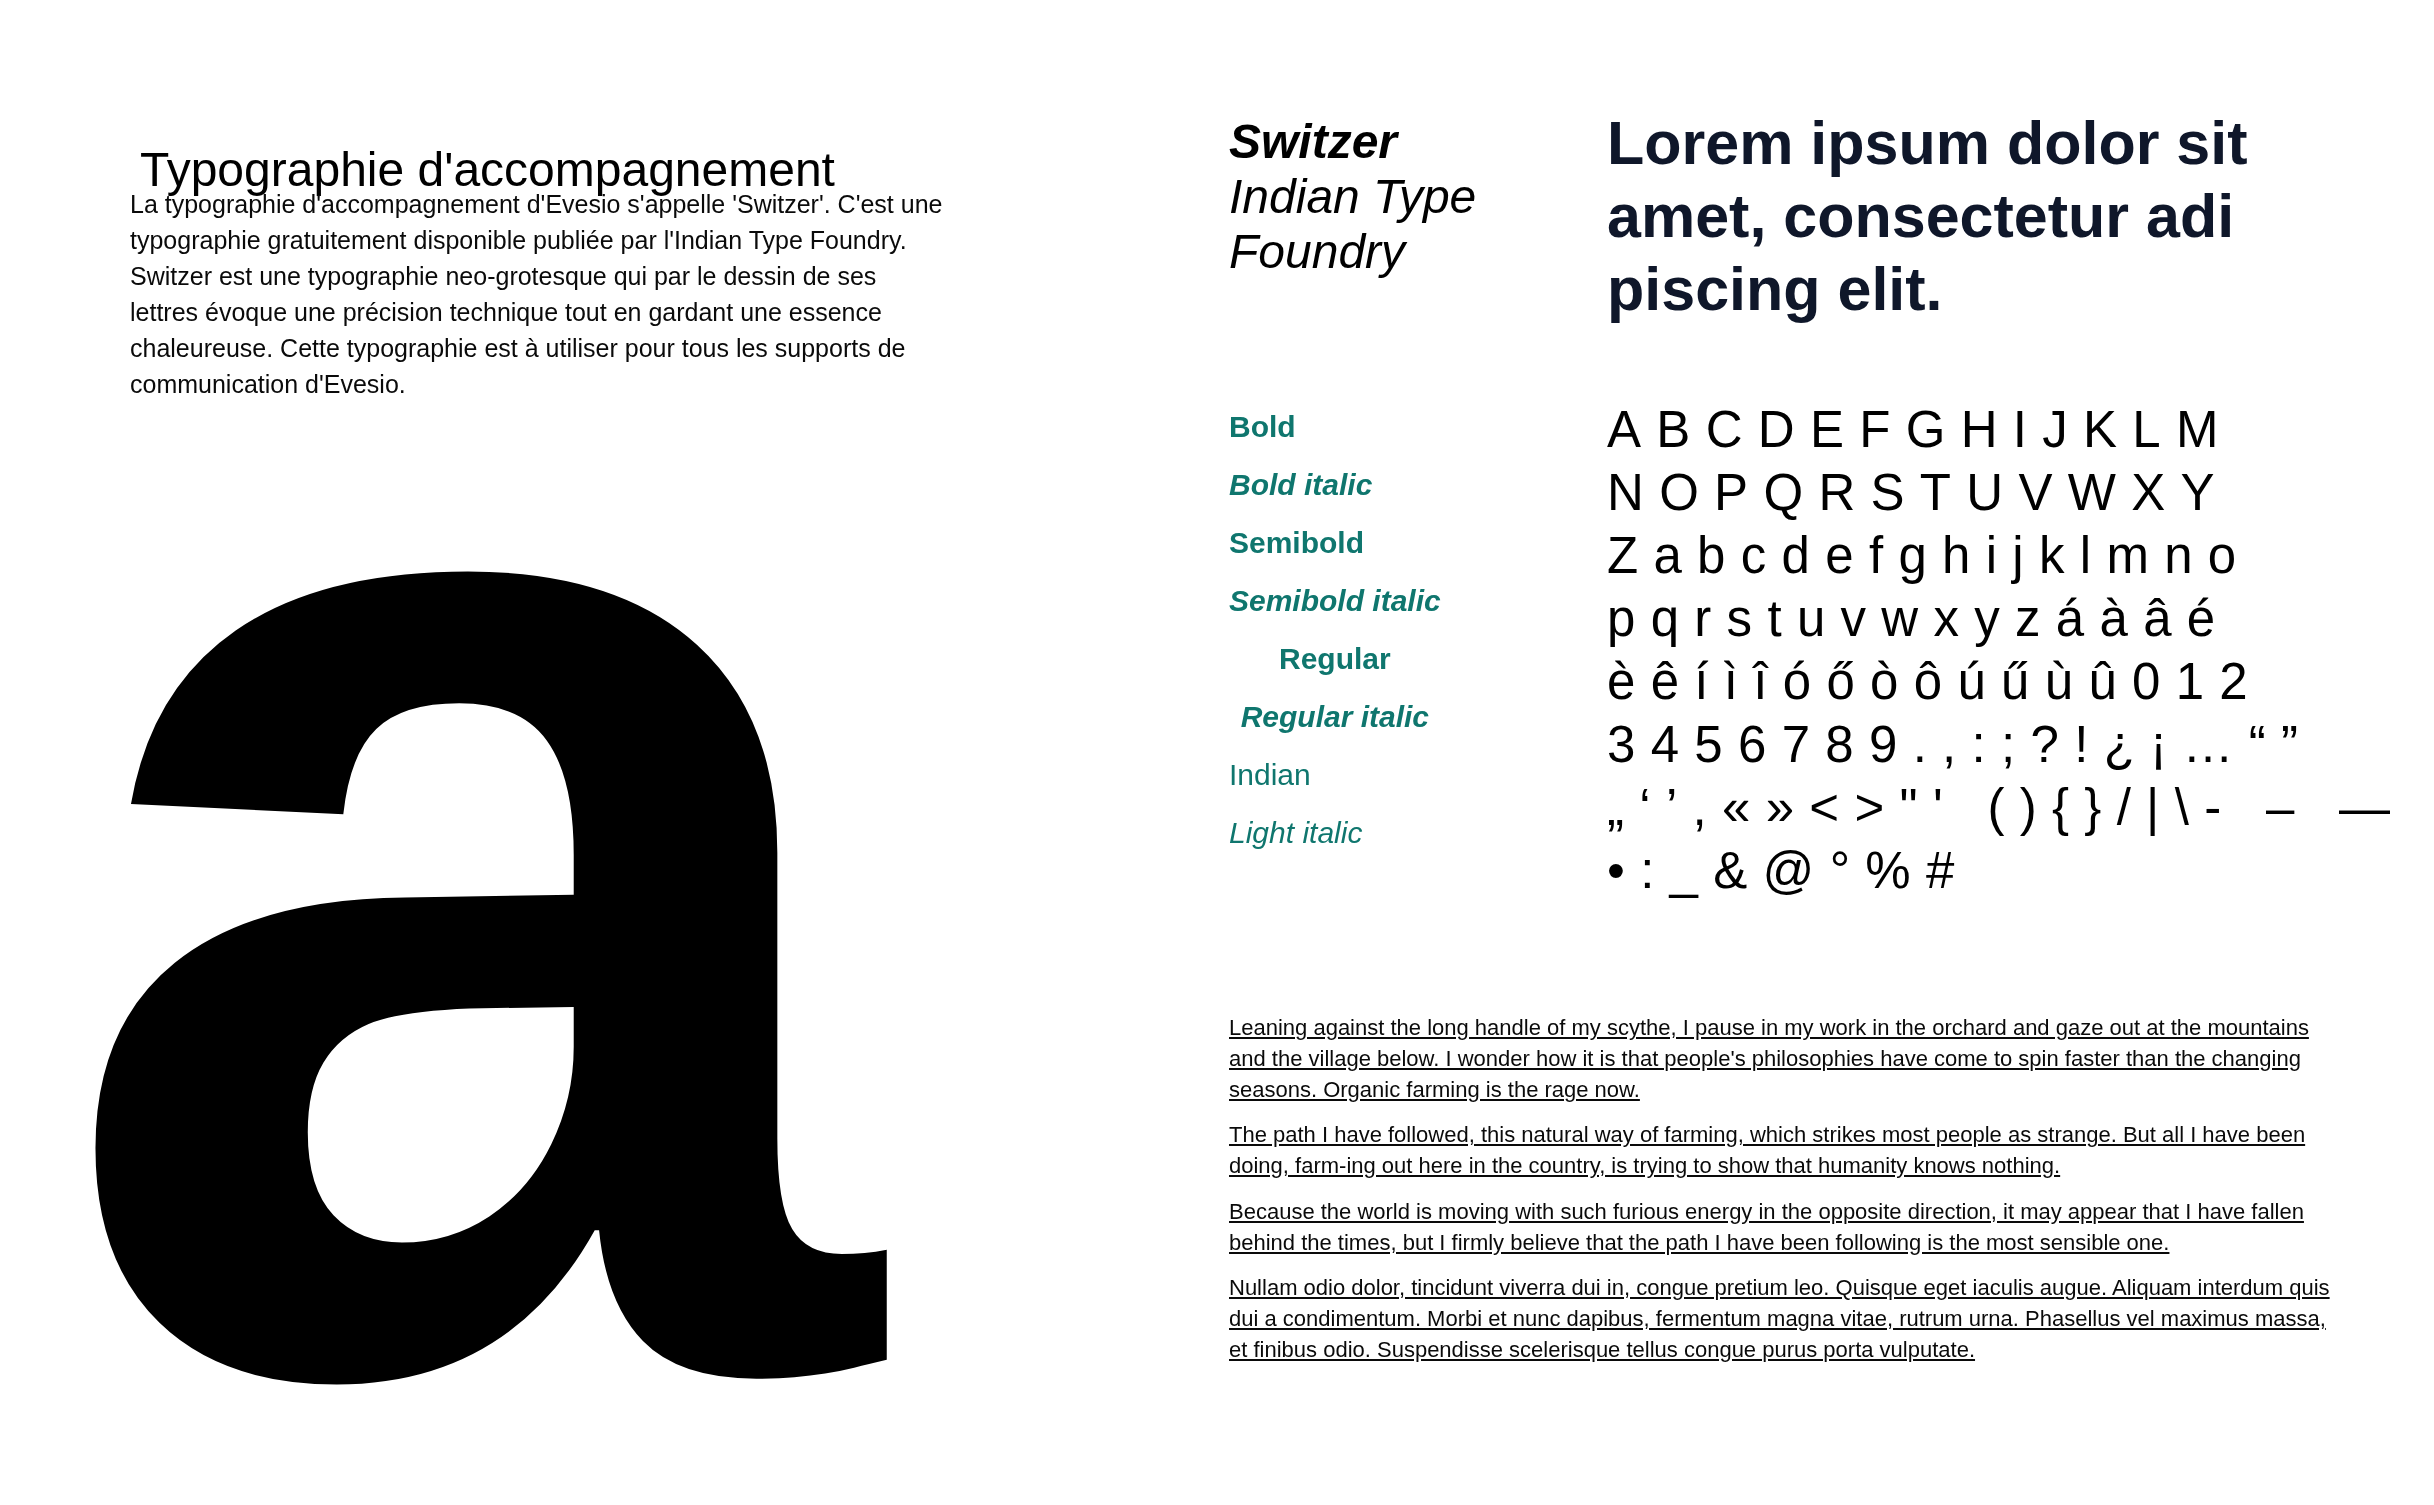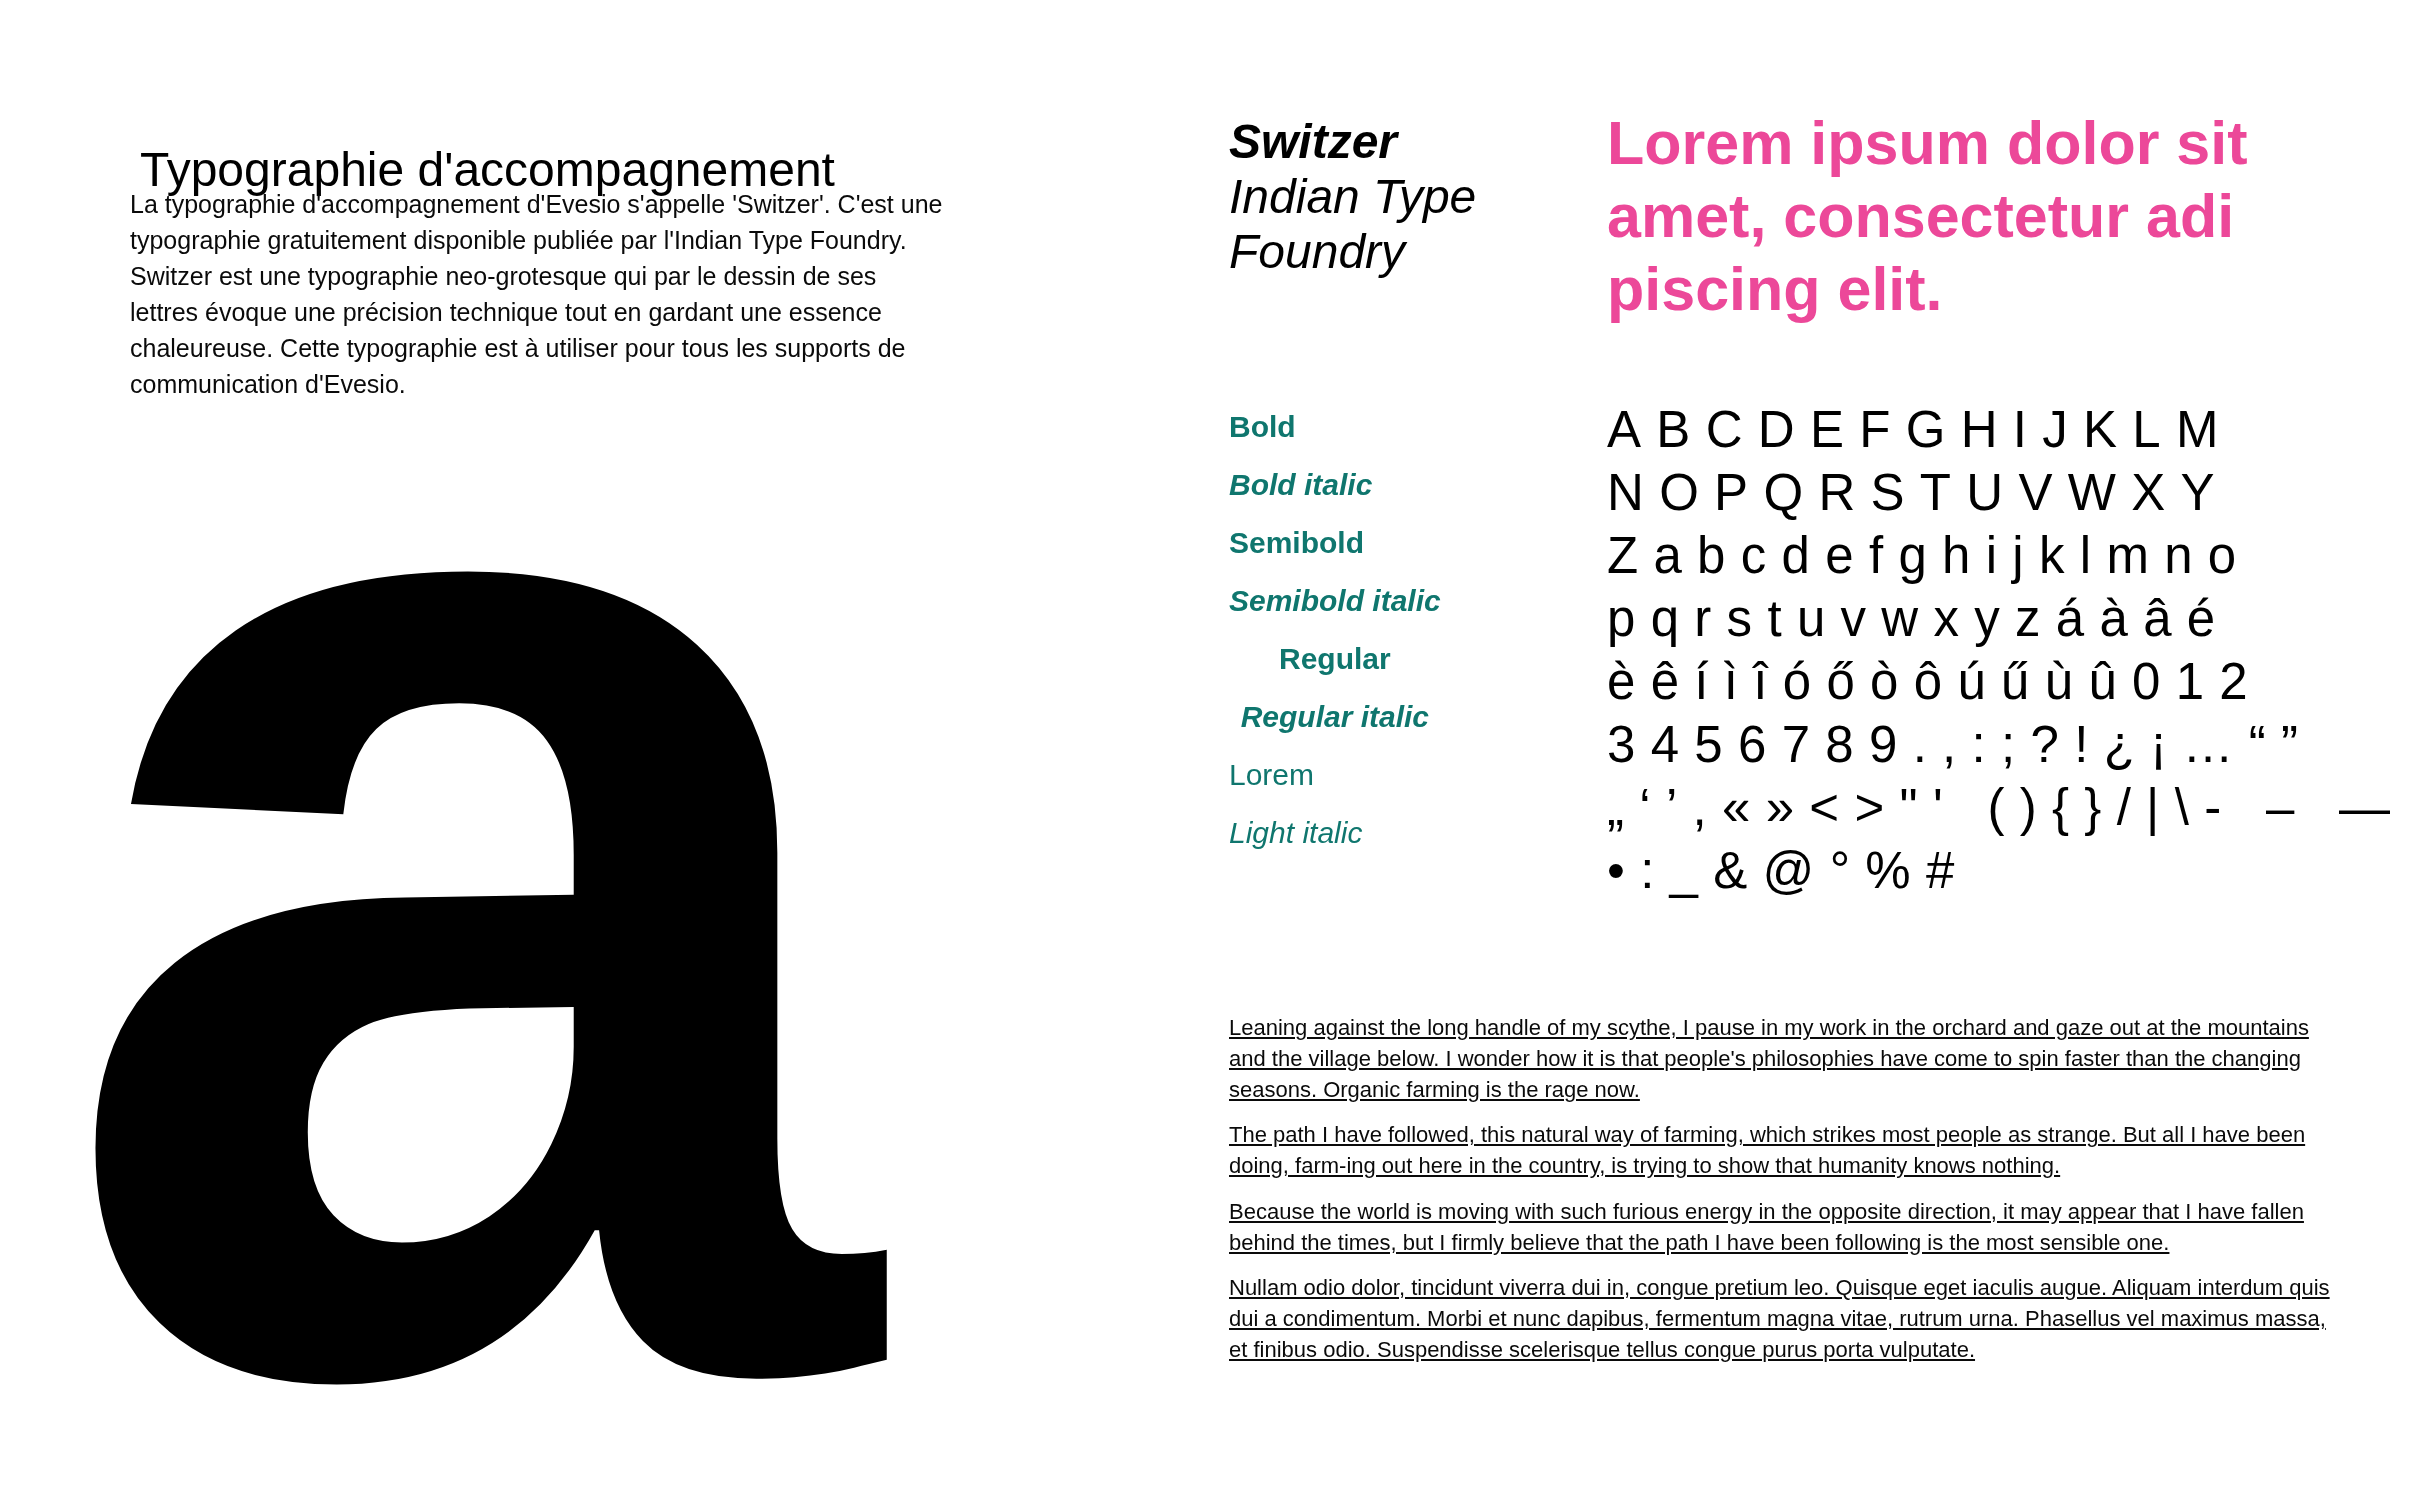--- a/index.html
+++ b/index.html
@@ -59,21 +59,21 @@
   .namecard .name { font-weight: 700; }
   .namecard .foundry { font-weight: 400; }
 
   .headline {
     position: absolute;
     left: 1607px;
     top: 107px;
     font-size: 61px;
     line-height: 73px;
     font-weight: 700;
-    color: #ec4899;
+    color: #0f172a;
   }
   .headline div { white-space: nowrap; }
 
   .weights {
     position: absolute;
     left: 1229px;
     top: 398px;
     font-size: 30px;
     line-height: 58px;
     color: #0f766e;
@@ -131,21 +131,21 @@
     <div class="foundry">Indian Type Foundry</div>
   </div>
 
   <div class="weights">
     <div class="fw-bold">Bold</div>
     <div class="fw-bold italic">Bold italic</div>
     <div class="fw-semibold">Semibold</div>
     <div class="fw-semibold italic">Semibold italic</div>
     <div class="fw-regular">Regular</div>
     <div class="fw-regular italic">Regular italic</div>
-    <div class="fw-light">Lorem</div>
+    <div class="fw-light">Indian</div>
     <div class="fw-light italic">Light italic</div>
   </div>
 
   <div class="headline">
     <div>Lorem ipsum dolor sit</div>
     <div>amet, consectetur adi</div>
     <div>piscing elit.</div>
   </div>
 
   <div class="charset">

